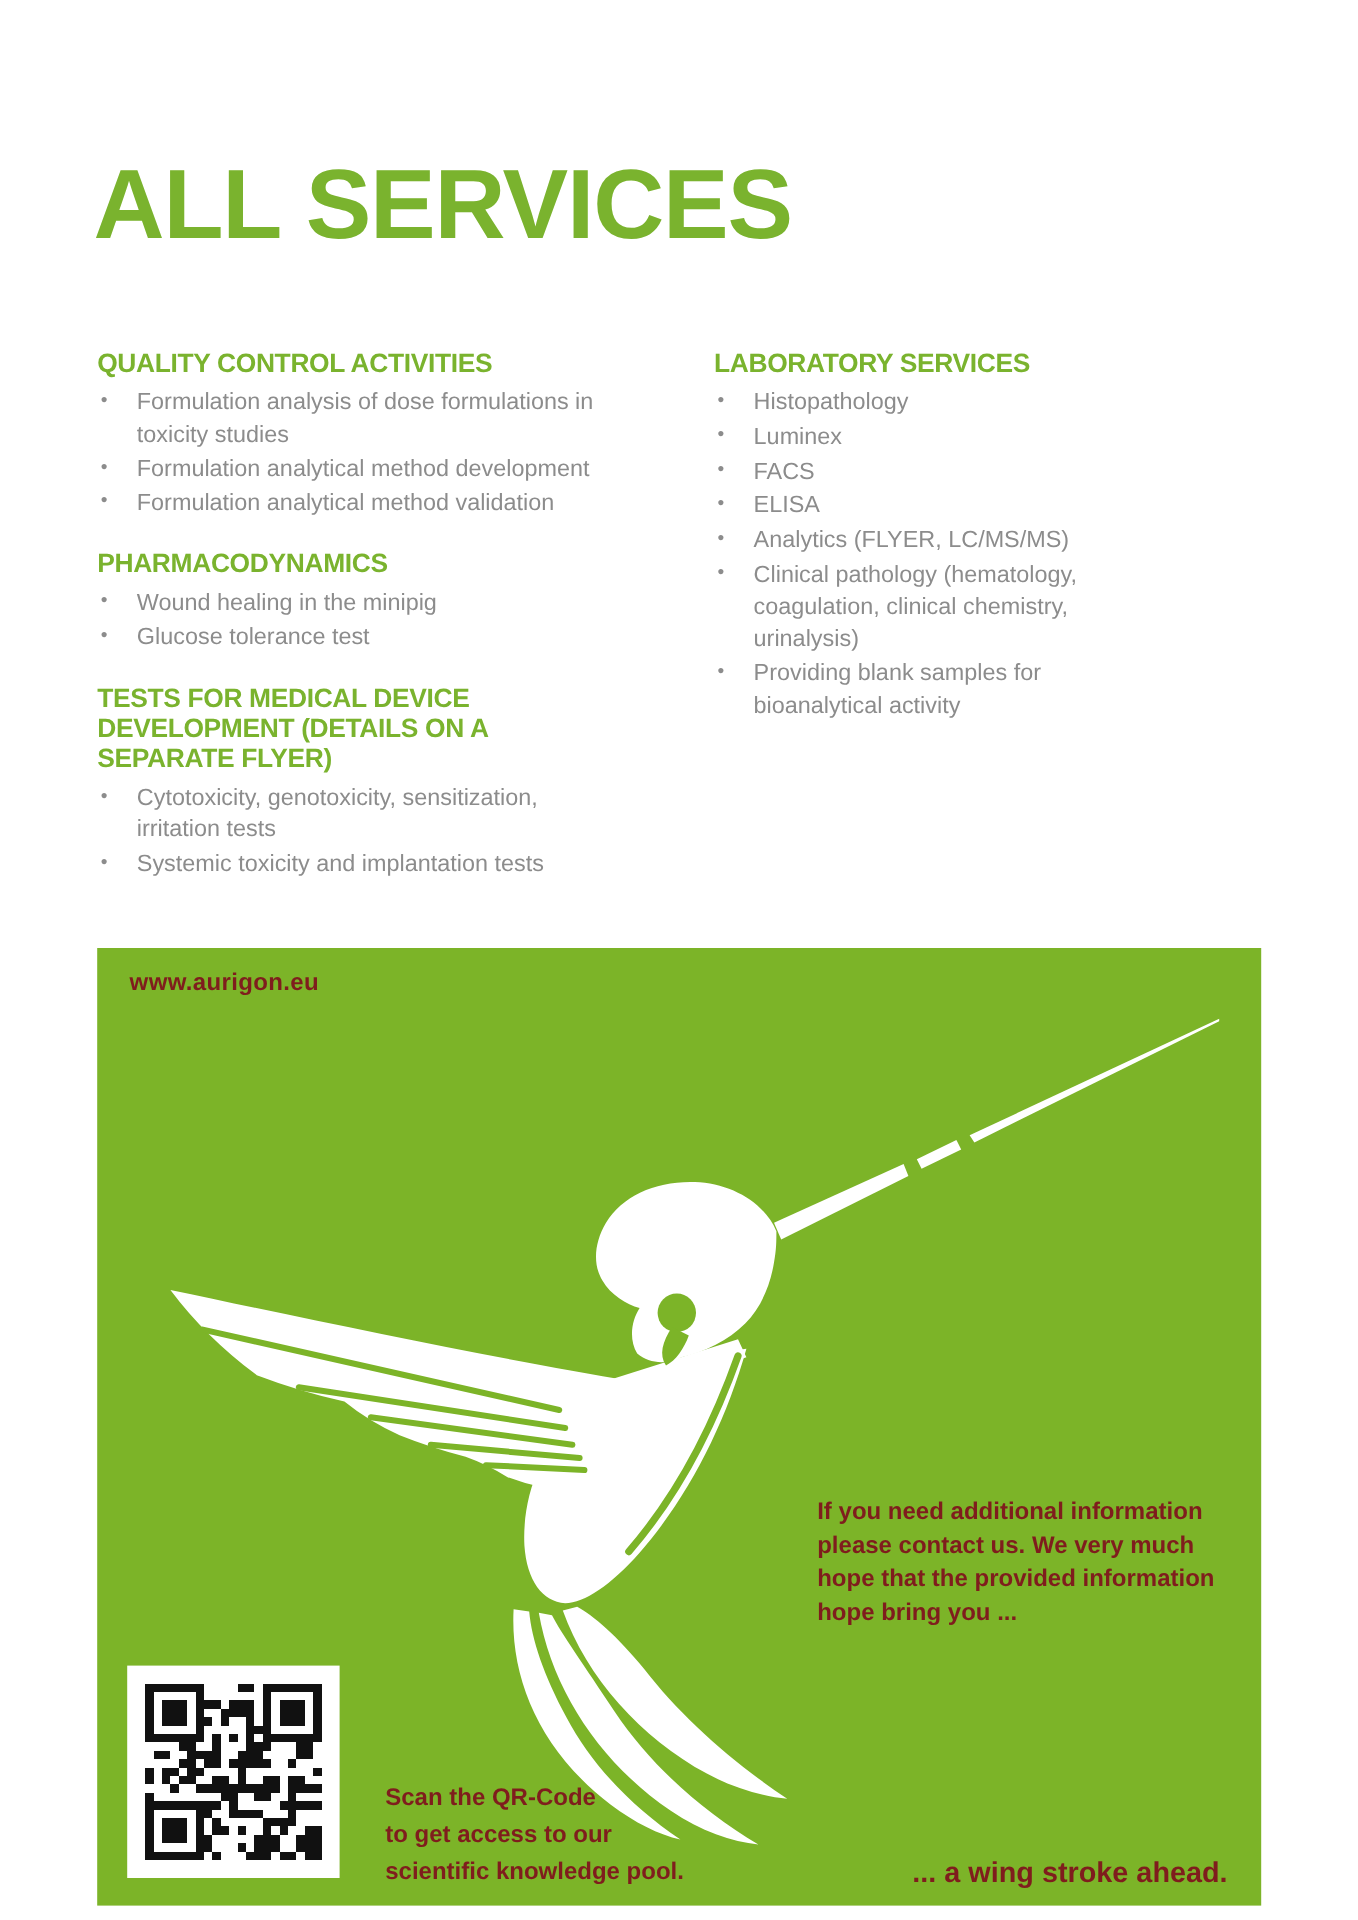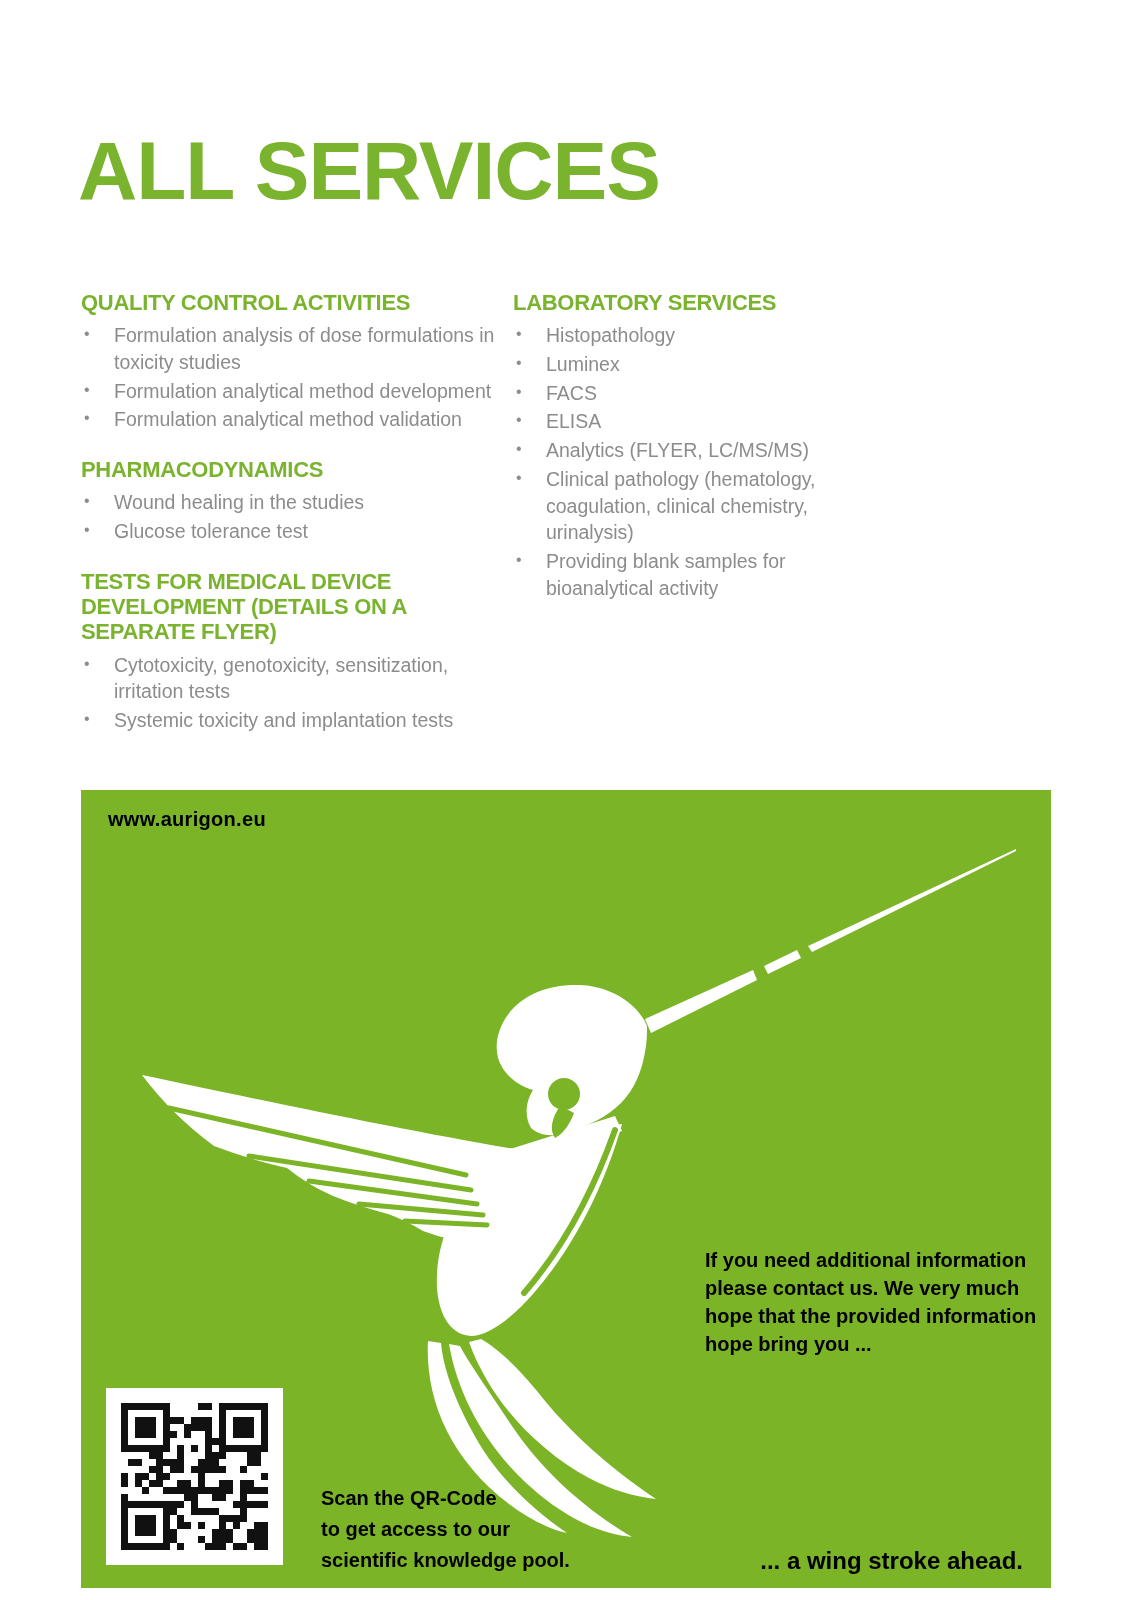--- a/index.html
+++ b/index.html
@@ -15,45 +15,45 @@
   }
   
   .title{
     position:absolute;left:78px;top:130px;margin:0;
     font-size:82px;font-weight:bold;letter-spacing:-1px;line-height:1;
     color:var(--green);
   }
   
   .cols{position:absolute;left:81px;top:290px;width:970px;display:flex;}
   .col{width:432px;}
-  .col.right{width:352px;}
+  .col.right{width:352px;margin-left:82px;}
   .svc{margin:0 0 24px 0;}
   .svc-h{
     margin:0 0 7px 0;font-size:22px;line-height:1.15;font-weight:bold;
     color:var(--green);letter-spacing:-0.3px;
   }
   .svc-list{margin:0;padding:0;list-style:none;}
   .svc-item{
     position:relative;padding-left:33px;margin:2px 0;
     font-size:19.5px;line-height:1.37;color:var(--gray);
   }
   .blt{position:absolute;left:3px;top:1px;font-size:16px;color:var(--gray);}
   
   .panel{
     position:absolute;left:81px;top:790px;width:970px;height:798px;
-    background:var(--panel-green);color:#000000;text-decoration:underline;
+    background:var(--panel-green);color:#7f1d1d;text-decoration:underline;
   }
   .website{
     position:absolute;left:27px;top:18px;z-index:3;
     font-size:20px;font-weight:bold;letter-spacing:0.3px;cursor:pointer;
   }
   .bird{position:absolute;left:0;top:0;width:970px;height:798px;z-index:1;}
   .info{
     position:absolute;left:600px;top:456px;z-index:3;
-    font-size:20px;font-weight:bold;line-height:28px;margin-left:24px;
+    font-size:20px;font-weight:bold;line-height:28px;
   }
   .qr-box{
     position:absolute;left:25px;top:598px;width:177px;height:177px;
     background:#fff;z-index:3;
   }
   .qr-box svg{position:absolute;inset:0;}
   .qr-caption{
     position:absolute;left:240px;bottom:12px;z-index:3;
     font-size:20px;font-weight:bold;line-height:31px;
   }
@@ -81,21 +81,21 @@
               <li class="svc-item"><span class="blt">•</span><span class="txt">Formulation analytical method development</span></li>
 
               <li class="svc-item"><span class="blt">•</span><span class="txt">Formulation analytical method validation</span></li>
             </ul>
         </section>
 
         <section class="svc">
           <h2 class="svc-h">PHARMACODYNAMICS</h2>
           <ul class="svc-list">
 
-              <li class="svc-item"><span class="blt">•</span><span class="txt">Wound healing in the studies</span></li>
+              <li class="svc-item"><span class="blt">•</span><span class="txt">Wound healing in the minipig</span></li>
 
               <li class="svc-item"><span class="blt">•</span><span class="txt">Glucose tolerance test</span></li>
             </ul>
         </section>
 
         <section class="svc">
           <h2 class="svc-h">TESTS FOR MEDICAL DEVICE DEVELOPMENT (DETAILS ON A SEPARATE FLYER)</h2>
           <ul class="svc-list">
 
               <li class="svc-item"><span class="blt">•</span><span class="txt">Cytotoxicity, genotoxicity, sensitization, irritation tests</span></li>

